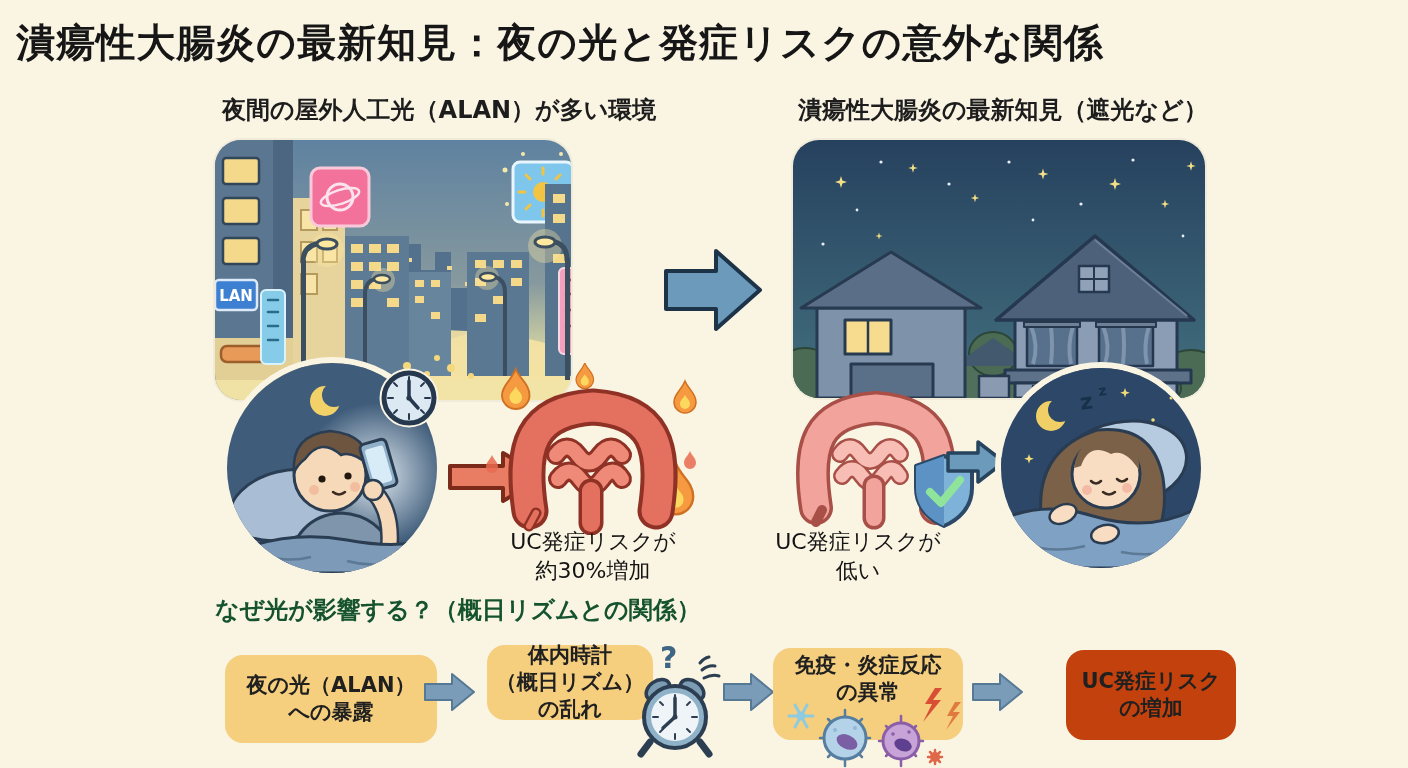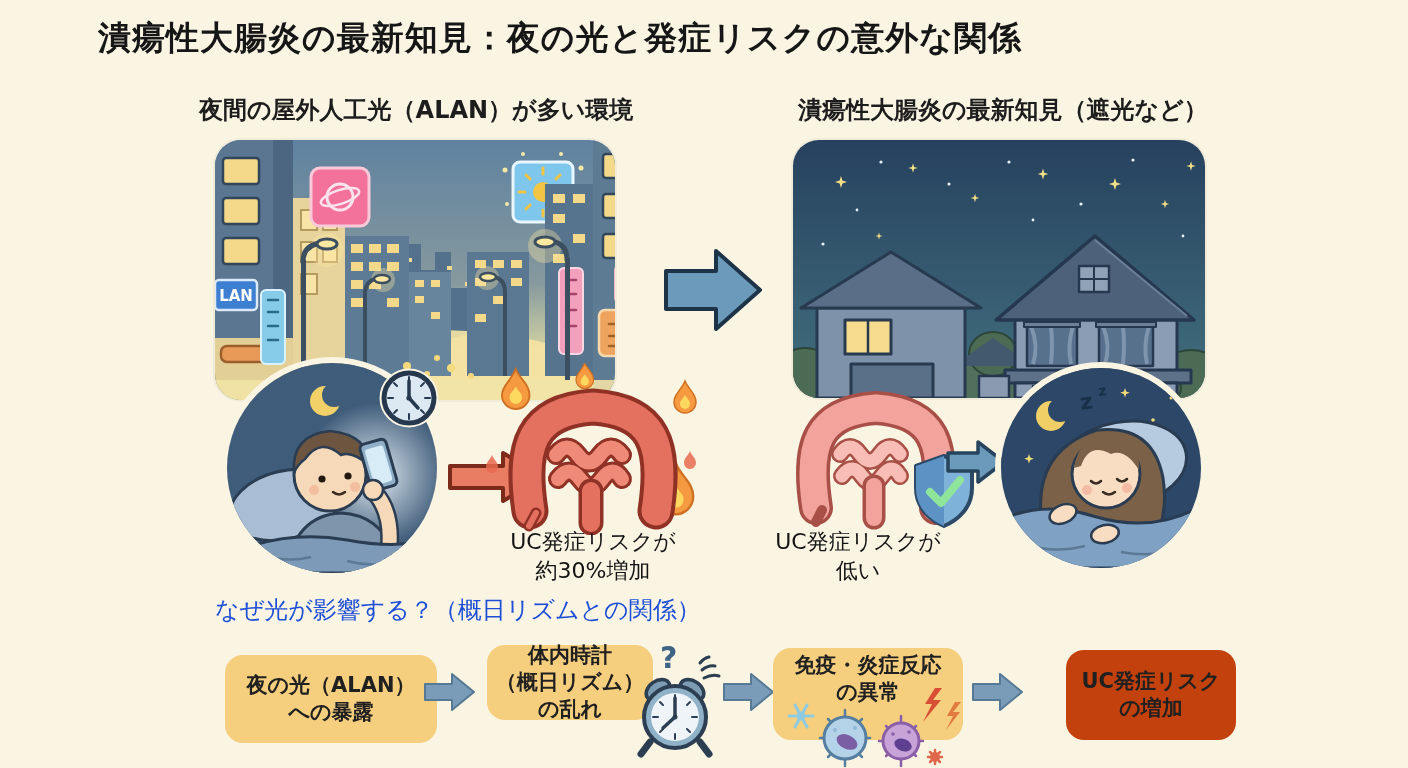--- a/index.html
+++ b/index.html
@@ -6,46 +6,46 @@
   body{
     width:1408px;height:768px;position:relative;overflow:hidden;
     background:#FAF4E3;
     font-family:"DejaVu Sans","Liberation Sans",sans-serif;
     color:#1b1b1b;
   }
   .abs{position:absolute;}
   .pre{white-space:pre-line;}
   #title{
     left:0;top:16px;width:1120px;text-align:center;
-    font-size:33px;font-weight:800;letter-spacing:1px;color:#161616;
+    font-size:39px;font-weight:800;letter-spacing:1px;color:#161616;
   }
   .scene-header{font-size:24px;font-weight:700;color:#1d1d1d;}
   .scene{border-radius:26px;overflow:hidden;box-shadow:0 0 0 2px rgba(90,80,60,.06);}
   .circle-wrap{border-radius:50%;overflow:hidden;box-shadow:0 0 0 6px #FAF4E3;}
   .caption{font-size:22px;font-weight:400;text-align:center;line-height:1.3;color:#141414;}
-  .mech-header{font-size:24px;font-weight:400;color:#1d4ed8;}
+  .mech-header{font-size:24px;font-weight:700;color:#14532d;}
   .step-box{
     display:flex;align-items:center;justify-content:center;text-align:center;
     border-radius:18px;font-size:21px;font-weight:700;line-height:1.28;color:#202020;
     padding:4px 8px;box-sizing:border-box;
   }
   .step-yellow{background:#F5CE7E;}
   .step-salmon{background:#c2410c;margin-left:40px;}
   .qmark{font-size:30px;font-weight:800;color:#3f6584;}
   svg{display:block;}
 </style>
 </head>
 <body>
 
 <div class="abs" id="title">潰瘍性大腸炎の最新知見：夜の光と発症リスクの意外な関係</div>
 
-<div class="abs scene-header" style="left:199px;top:94px;">夜間の屋外人工光（ALAN）が多い環境</div>
+<div class="abs scene-header" style="left:222px;top:94px;">夜間の屋外人工光（ALAN）が多い環境</div>
 <div class="abs scene-header" style="left:798px;top:94px;">潰瘍性大腸炎の最新知見（遮光など）</div>
 
-<div class="abs scene" style="left:215px;top:140px;width:400px;height:260px;">
+<div class="abs scene" style="left:215px;top:140px;width:356px;height:260px;">
 <svg viewBox="0 0 440 260" width="440" height="260">
   <defs>
     <linearGradient id="sky" x1="0" y1="0" x2="0" y2="1">
       <stop offset="0" stop-color="#5F82A0"></stop>
           <stop offset="0.55" stop-color="#86999E"></stop>
       <stop offset="0.8" stop-color="#CFD0A2"></stop>
           <stop offset="1" stop-color="#EFDFA8"></stop>
     </linearGradient>
     <g id="flameCity"></g>
   </defs>

